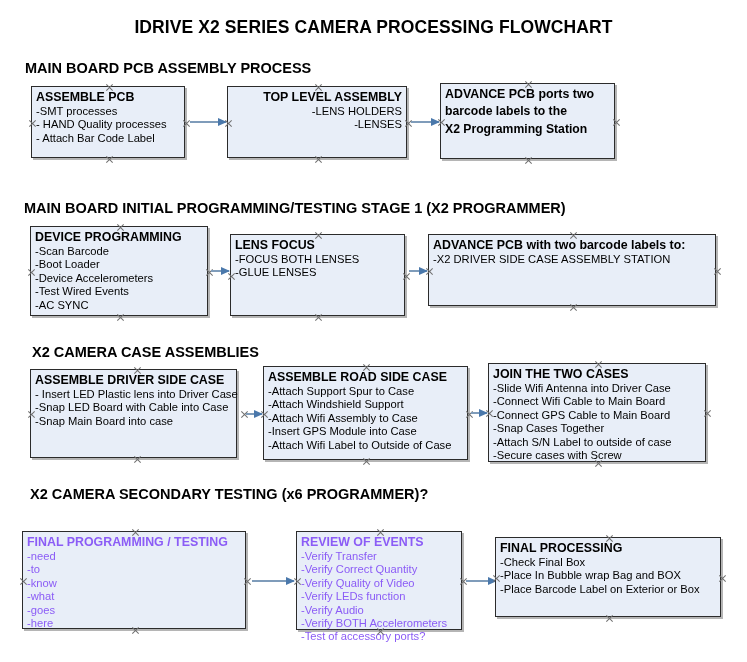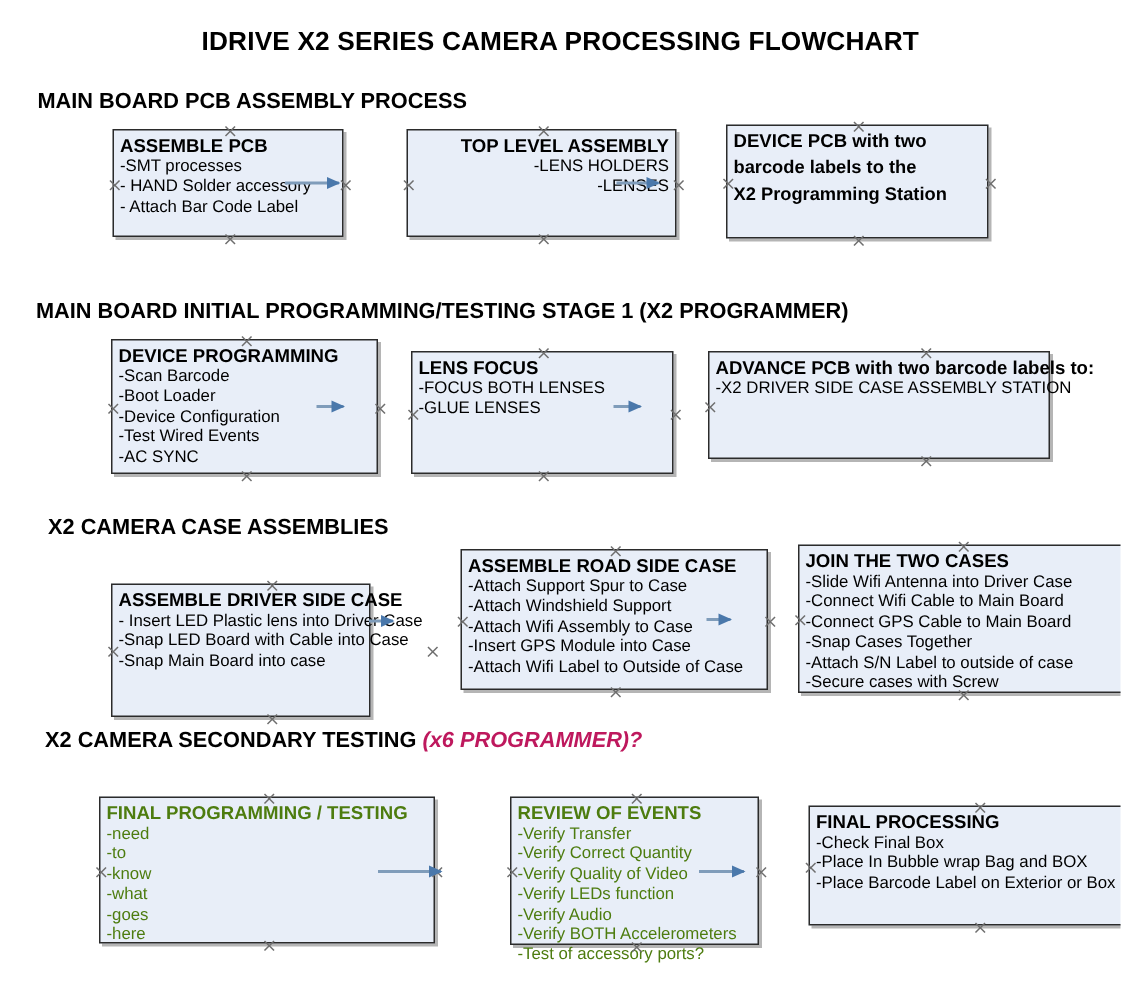--- a/index.html
+++ b/index.html
@@ -35,52 +35,50 @@
   }
 
   .section-head {
     position: absolute;
     font-size: 14.5px;
     font-weight: bold;
     color: #000;
     white-space: nowrap;
   }
   .section-head .red {
-    color: #be185d;
-    font-style: italic;
+    color: #000000;
   }
 
   
   .box {
     position: absolute;
     background: #e8eef8;
     border: 1.2px solid #2b2b2b;
     box-sizing: border-box;
     box-shadow: 2px 2px 0 0 rgba(120,120,120,0.55);
     padding: 3px 4px 2px 4px;
-    margin-left: 44px;
   }
   .box .hdr {
     font-size: 12.4px;
     font-weight: bold;
     line-height: 14px;
     white-space: nowrap;
     margin-bottom: 1px;
   }
   .box .li {
     font-size: 11.2px;
     line-height: 13.4px;
     white-space: nowrap;
   }
   .box.bold-body .li {
     font-weight: bold;
     font-size: 12.2px;
     line-height: 18px;
   }
-  .box.red .hdr, .box.red .li { color: #4d7c0f; }
+  .box.red .hdr, .box.red .li { color: #8b5cf6; }
   .box.overflow { overflow: visible; }
 
   
   .hx {
     position: absolute;
     width: 9px;
     height: 9px;
     margin-left: -4.5px;
     margin-top: -4.5px;
     pointer-events: none;
@@ -118,21 +116,21 @@
 
   <div class="title">IDRIVE X2  SERIES CAMERA PROCESSING FLOWCHART</div>
 
   <div class="section-head" style="left:25px; top:60px;text-align:right;">
     <span>MAIN BOARD PCB ASSEMBLY PROCESS</span>
   </div>
 
   <div class="box" style="left:31px; top:86px; width:154px; height:72px;">
     <div class="hdr">ASSEMBLE PCB</div>
     <div class="li">-SMT processes</div>
-    <div class="li">- HAND Solder accessory</div>
+    <div class="li">- HAND Quality processes</div>
     <div class="li">- Attach Bar Code Label</div>
     <div class="hx" style="left:77px; top:0px;"></div>
     <div class="hx" style="left:77px; top:72px;"></div>
     <div class="hx" style="left:0px; top:36px;"></div>
     <div class="hx" style="left:154px; top:36px;"></div>
   </div>
 
   <div class="arrow" style="left:190px; top:121px; width:36px;"></div>
 
   <div class="box" style="left:227px; top:86px; width:180px; height:72px;text-align:right;">
@@ -141,38 +139,38 @@
     <div class="li">-LENSES</div>
     <div class="hx" style="left:90px; top:0px;"></div>
     <div class="hx" style="left:90px; top:72px;"></div>
     <div class="hx" style="left:0px; top:36px;"></div>
     <div class="hx" style="left:180px; top:36px;"></div>
   </div>
 
   <div class="arrow" style="left:411px; top:121px; width:28px;"></div>
 
   <div class="box bold-body" style="left:440px; top:83px; width:175px; height:76px;">
-    <div class="hdr">DEVICE PCB with two</div>
+    <div class="hdr">ADVANCE PCB ports two</div>
     <div class="li">barcode labels to the</div>
     <div class="li"> X2 Programming Station</div>
     <div class="hx" style="left:87px; top:0px;"></div>
     <div class="hx" style="left:87px; top:76px;"></div>
     <div class="hx" style="left:0px; top:38px;"></div>
     <div class="hx" style="left:175px; top:38px;"></div>
   </div>
 
   <div class="section-head" style="left:24px; top:200px;">
     <span>MAIN BOARD INITIAL PROGRAMMING/TESTING STAGE 1 (X2 PROGRAMMER)</span>
   </div>
 
   <div class="box" style="left:30px; top:226px; width:178px; height:90px;">
     <div class="hdr">DEVICE PROGRAMMING</div>
     <div class="li">-Scan Barcode</div>
     <div class="li">-Boot Loader</div>
-    <div class="li">-Device Configuration</div>
+    <div class="li">-Device Accelerometers</div>
     <div class="li">-Test Wired Events</div>
     <div class="li">-AC SYNC</div>
     <div class="hx" style="left:89px; top:0px;"></div>
     <div class="hx" style="left:89px; top:90px;"></div>
     <div class="hx" style="left:0px; top:45px;"></div>
     <div class="hx" style="left:178px; top:45px;"></div>
   </div>
 
   <div class="arrow" style="left:211px; top:270px; width:18px;"></div>
 
@@ -181,34 +179,34 @@
     <div class="li">-FOCUS BOTH LENSES</div>
     <div class="li">-GLUE LENSES</div>
     <div class="hx" style="left:87px; top:0px;"></div>
     <div class="hx" style="left:87px; top:82px;"></div>
     <div class="hx" style="left:0px; top:41px;"></div>
     <div class="hx" style="left:175px; top:41px;"></div>
   </div>
 
   <div class="arrow" style="left:409px; top:270px; width:18px;"></div>
 
-  <div class="box" style="left:428px; top:234px; width:228px; height:72px;">
+  <div class="box" style="left:428px; top:234px; width:288px; height:72px;">
     <div class="hdr">ADVANCE PCB with two barcode labels to:</div>
     <div class="li">-X2 DRIVER  SIDE  CASE  ASSEMBLY STATION</div>
     <div class="hx" style="left:144px; top:0px;"></div>
     <div class="hx" style="left:144px; top:72px;"></div>
     <div class="hx" style="left:0px; top:36px;"></div>
     <div class="hx" style="left:288px; top:36px;"></div>
   </div>
 
   <div class="section-head" style="left:32px; top:344px;">
     <span>X2 CAMERA CASE ASSEMBLIES</span>
   </div>
 
-  <div class="box" style="left:30px; top:389px; width:173px; height:89px;">
+  <div class="box" style="left:30px; top:369px; width:207px; height:89px;">
     <div class="hdr">ASSEMBLE DRIVER SIDE CASE</div>
     <div class="li">- Insert LED Plastic lens into Driver Case</div>
     <div class="li">-Snap LED Board with Cable into Case</div>
     <div class="li">-Snap Main Board into case</div>
     <div class="hx" style="left:106px; top:0px;"></div>
     <div class="hx" style="left:106px; top:89px;"></div>
     <div class="hx" style="left:0px; top:44px;"></div>
     <div class="hx" style="left:213px; top:44px;"></div>
   </div>
 

